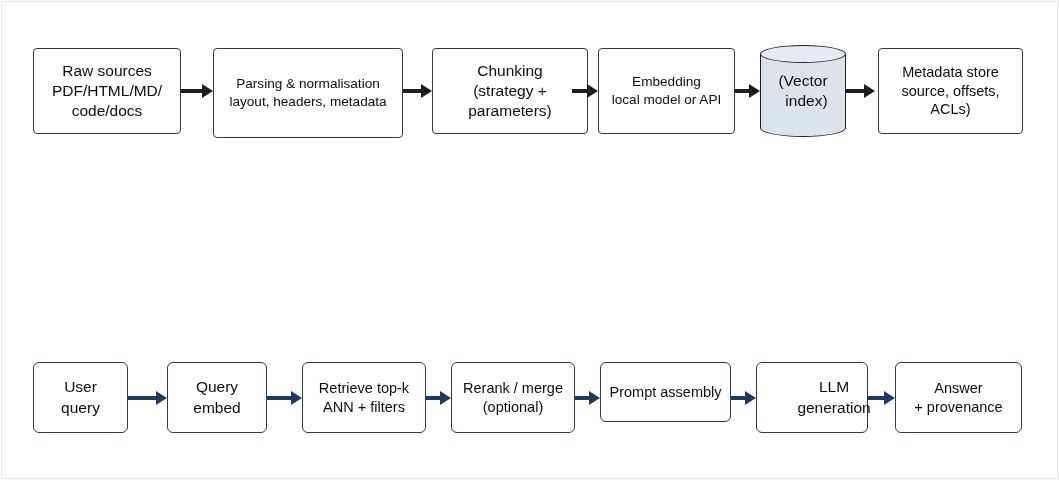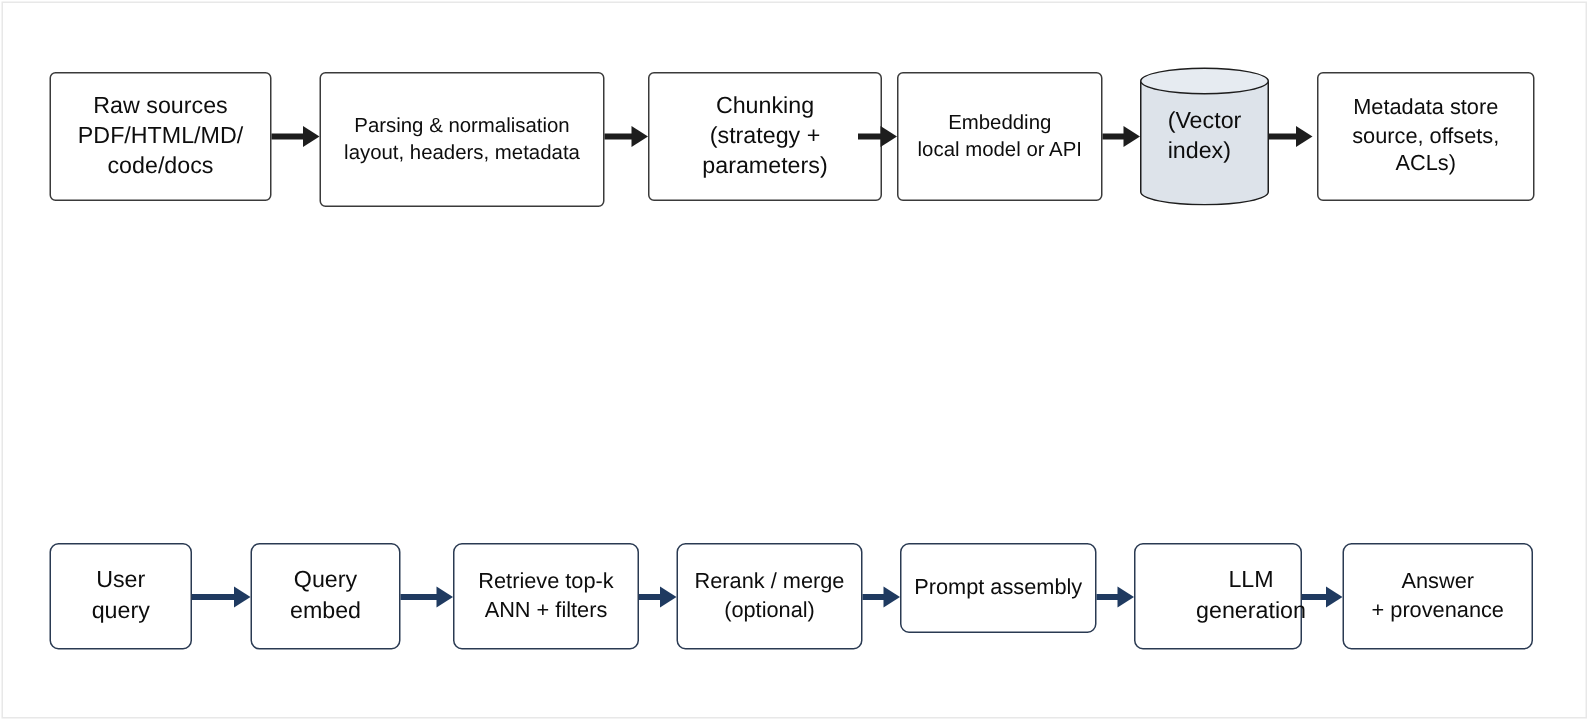--- a/index.html
+++ b/index.html
@@ -88,21 +88,21 @@
     top: 0;
     height: 18px;
     background: #e6ebf1;
     border: 1.4px solid #1d1d1d;
     border-radius: 50%;
     box-sizing: border-box;
   }
   .cyl-label {
     position: relative;
     z-index: 3;
-    text-align: left;
+    text-align: right;
     font-size: 15.5px;
     color: #0d0d0d;
     line-height: 1.30;
   }
   .cyl-label .ln { display: block; white-space: nowrap; }
 
   
   .arrow {
     position: absolute;
     height: 0;

